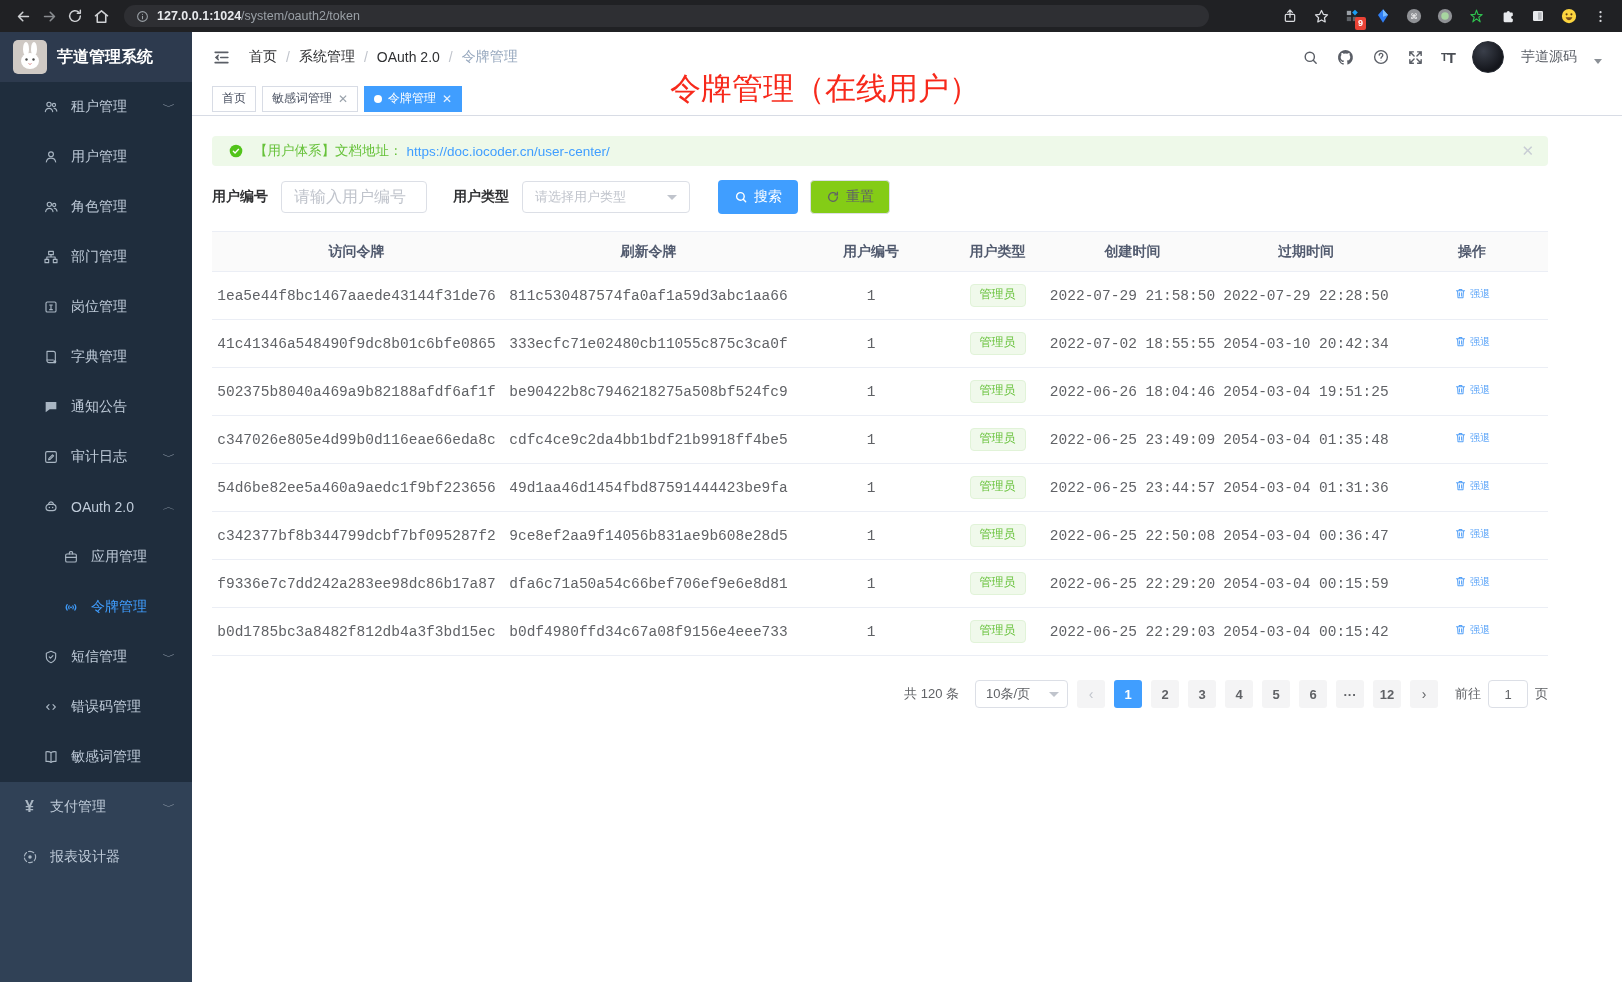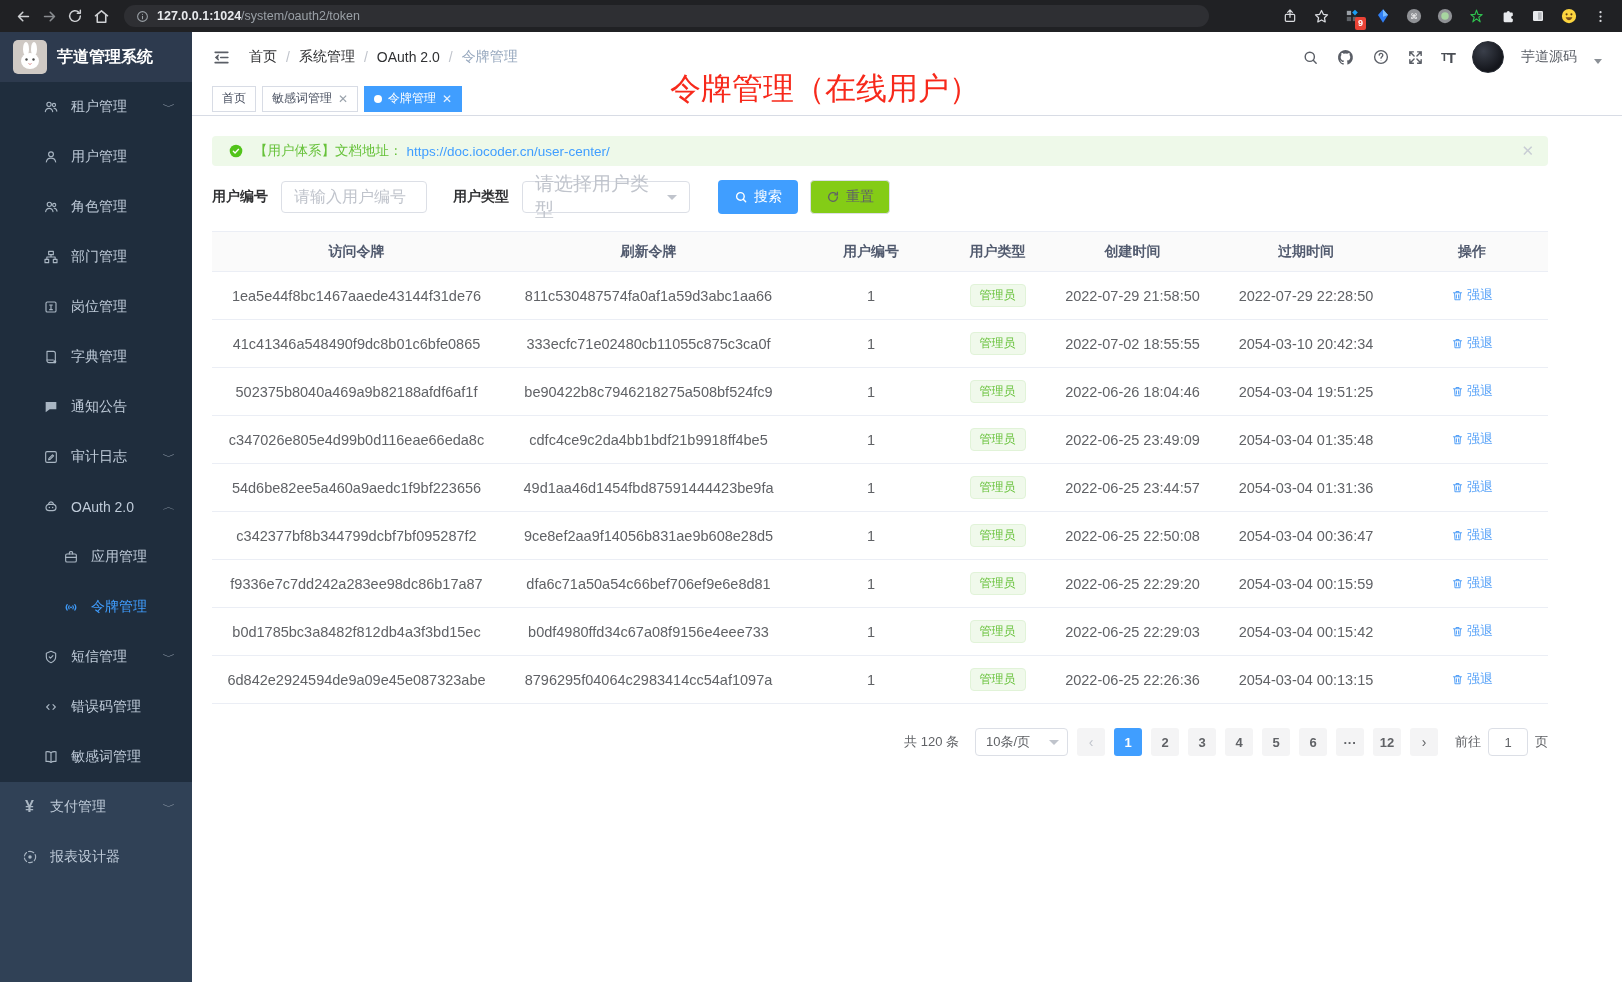--- a/index.html
+++ b/index.html
@@ -77,36 +77,36 @@
   .alert .close { position:absolute; right:14px; color:#c8cdd4; font-size:15px; cursor:pointer; }
 
   .filters { display:flex; align-items:center; margin-top:14px; font-size:14px; height:34px; }
   .flabel { font-weight:bold; color:#303133; margin-right:13px; }
   .fld { height:32px; border:1px solid #dcdfe6; border-radius:4px; display:flex; align-items:center;
     padding:0 12px; background:#fff; }
   .fld input { border:none; outline:none; width:100%; font-size:16px; color:#606266;
     font-family:inherit; background:transparent; }
   .fld input::placeholder { color:#c0c4cc; }
   .txtfld { width:146px; margin-right:26px; }
-  .selfld { width:168px; margin-right:28px; justify-content:space-between; color:#c0c4cc; font-size:19px; }
+  .selfld { width:168px; margin-right:28px; justify-content:space-between; color:#c0c4cc; font-size:13px; }
   .selchev { width:0; height:0; border-left:5px solid transparent; border-right:5px solid transparent;
     border-top:5.5px solid #c0c4cc; }
   .btn { height:34px; border-radius:4px; display:inline-flex; align-items:center; gap:6px;
     padding:0 15px; font-size:14px; cursor:pointer; border:1px solid transparent; }
   .btn-primary { background:#409eff; color:#fff; margin-right:12px; }
   .btn-plain { background:#84cc16; border-color:#dcdfe6; color:#606266; }
 
-  table.grid { margin-top:17px; width:1336px; border-collapse:collapse; table-layout:fixed; }
+  table.grid { margin-top:17px; width:1336px; border-collapse:collapse; table-layout:fixed;font-family:Liberation Mono, monospace; }
   .grid th { background:#fafafa; height:40px; font-size:14px; color:#515a6e; font-weight:bold;
     border-top:1px solid #ebeef5; border-bottom:1px solid #ebeef5; text-align:center; }
   .grid td { height:48px; text-align:center; font-size:14.5px; color:#606266;
     border-bottom:1px solid #ebeef5; white-space:nowrap; overflow:hidden; }
   .badge { display:inline-block; background:#f0f9eb; border:1px solid #e1f3d8; color:#67c23a;
     font-size:12px; padding:3px 9px; border-radius:4px; line-height:1.2; }
-  .kick { color:#57a2f8; font-size:13px; display:inline-flex; align-items:center; gap:3px; cursor:pointer; }
+  .kick { color:#57a2f8; font-size:10px; display:inline-flex; align-items:center; gap:3px; cursor:pointer; }
 
   .pagination { margin-top:24px; width:1336px; display:flex; align-items:center; justify-content:flex-end;
     gap:9px; font-size:13px; color:#606266; }
   .pg-total { margin-right:7px;text-align:center; }
   .pg-size { width:93px; height:28px; border:1px solid #dcdfe6; border-radius:4px; display:flex;
     align-items:center; justify-content:space-between; padding:0 8px 0 10px; color:#606266; background:#fff; }
   .pbtn { min-width:28px; height:28px; padding:0 4px; background:#f4f4f5; border-radius:3px;
     display:flex; align-items:center; justify-content:center; font-weight:bold; color:#606266; cursor:pointer; }
   .pbtn.active { background:#409eff; color:#fff; }
   .pbtn.arrow { font-weight:normal; font-size:14px; }
@@ -617,33 +617,20 @@
               <td>1</td>
               <td><span class="badge">管理员</span></td>
               <td>2022-06-25 22:29:03</td>
               <td>2054-03-04 00:15:42</td>
               <td><span class="kick"><span style="display:flex">
                     <svg viewBox="0 0 24 24" width="13" height="13" fill="none" stroke="currentColor" stroke-width="1.9" stroke-linecap="round" stroke-linejoin="round">
                       <path d="M4.5 7h15M9.5 7V4.8h5V7M6.5 7l.9 12.7h9.2L17.5 7M10 10.5v6.2M14 10.5v6.2"></path>
                     </svg>
                   </span>强退</span></td>
             </tr>
-            <tr>
-              <td>6d842e2924594de9a09e45e087323abe</td>
-              <td>8796295f04064c2983414cc54af1097a</td>
-              <td>1</td>
-              <td><span class="badge">管理员</span></td>
-              <td>2022-06-25 22:26:36</td>
-              <td>2054-03-04 00:13:15</td>
-              <td><span class="kick"><span style="display:flex">
-                    <svg viewBox="0 0 24 24" width="13" height="13" fill="none" stroke="currentColor" stroke-width="1.9" stroke-linecap="round" stroke-linejoin="round">
-                      <path d="M4.5 7h15M9.5 7V4.8h5V7M6.5 7l.9 12.7h9.2L17.5 7M10 10.5v6.2M14 10.5v6.2"></path>
-                    </svg>
-                  </span>强退</span></td>
-            </tr>
           </tbody>
       </table>
 
       <div class="pagination">
         <span class="pg-total">共 120 条</span>
         <span class="pg-size">
             <span>10条/页</span>
             <span class="selchev"></span>
           </span>
         <span class="pbtn arrow disabled">‹</span>

